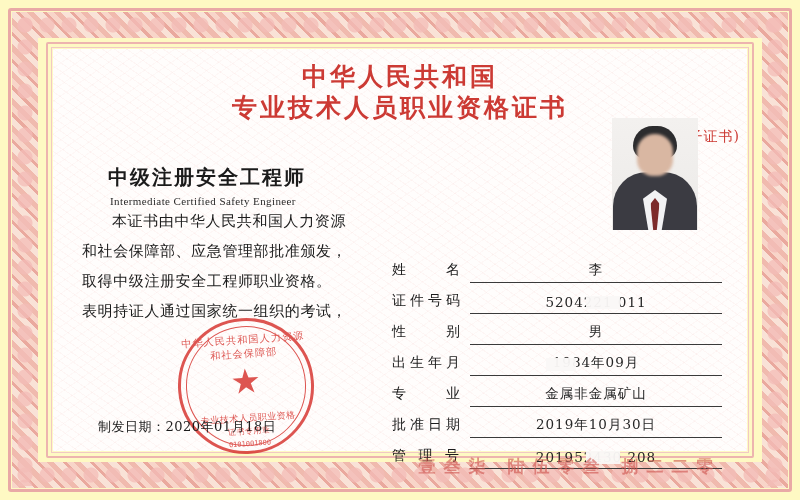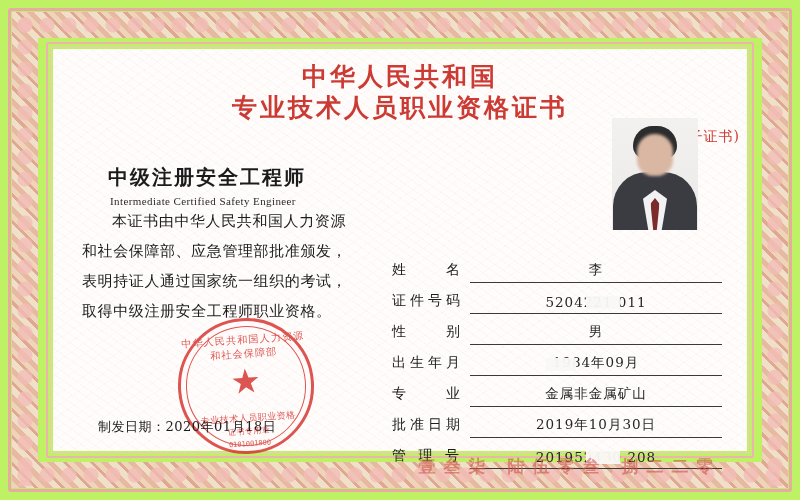--- a/index.html
+++ b/index.html
@@ -11,21 +11,21 @@
     height: 500px;
     overflow: hidden;
     background: #ffffff;
     font-family: "Liberation Serif", serif;
   }
 
   #certificate {
     position: relative;
     width: 800px;
     height: 500px;
-    background: #bef264;
+    background: #fef9c3;
     box-sizing: border-box;
   }
 
   
   .border-outer {
     position: absolute;
     left: 8px;
     top: 8px;
     right: 8px;
     bottom: 8px;
@@ -406,22 +406,22 @@
       <div class="title-line2">专业技术人员职业资格证书</div>
       <div class="title-sub">(电子证书)</div>
     </div>
 
     <div class="cert-name-cn">中级注册安全工程师</div>
     <div class="cert-name-en">Intermediate Certified Safety Engineer</div>
 
     <div class="body-text">
       <p class="indent">本证书由中华人民共和国人力资源</p>
       <p>和社会保障部、应急管理部批准颁发，</p>
+      <p>取得中级注册安全工程师职业资格。</p>
       <p>表明持证人通过国家统一组织的考试，</p>
-      <p>取得中级注册安全工程师职业资格。</p>
     </div>
 
     <div class="photo-wrap">
       <div class="photo">
         <div class="body"></div>
         <div class="shirt"></div>
         <div class="tie"></div>
         <div class="hair"></div>
         <div class="face"></div>
       </div>

